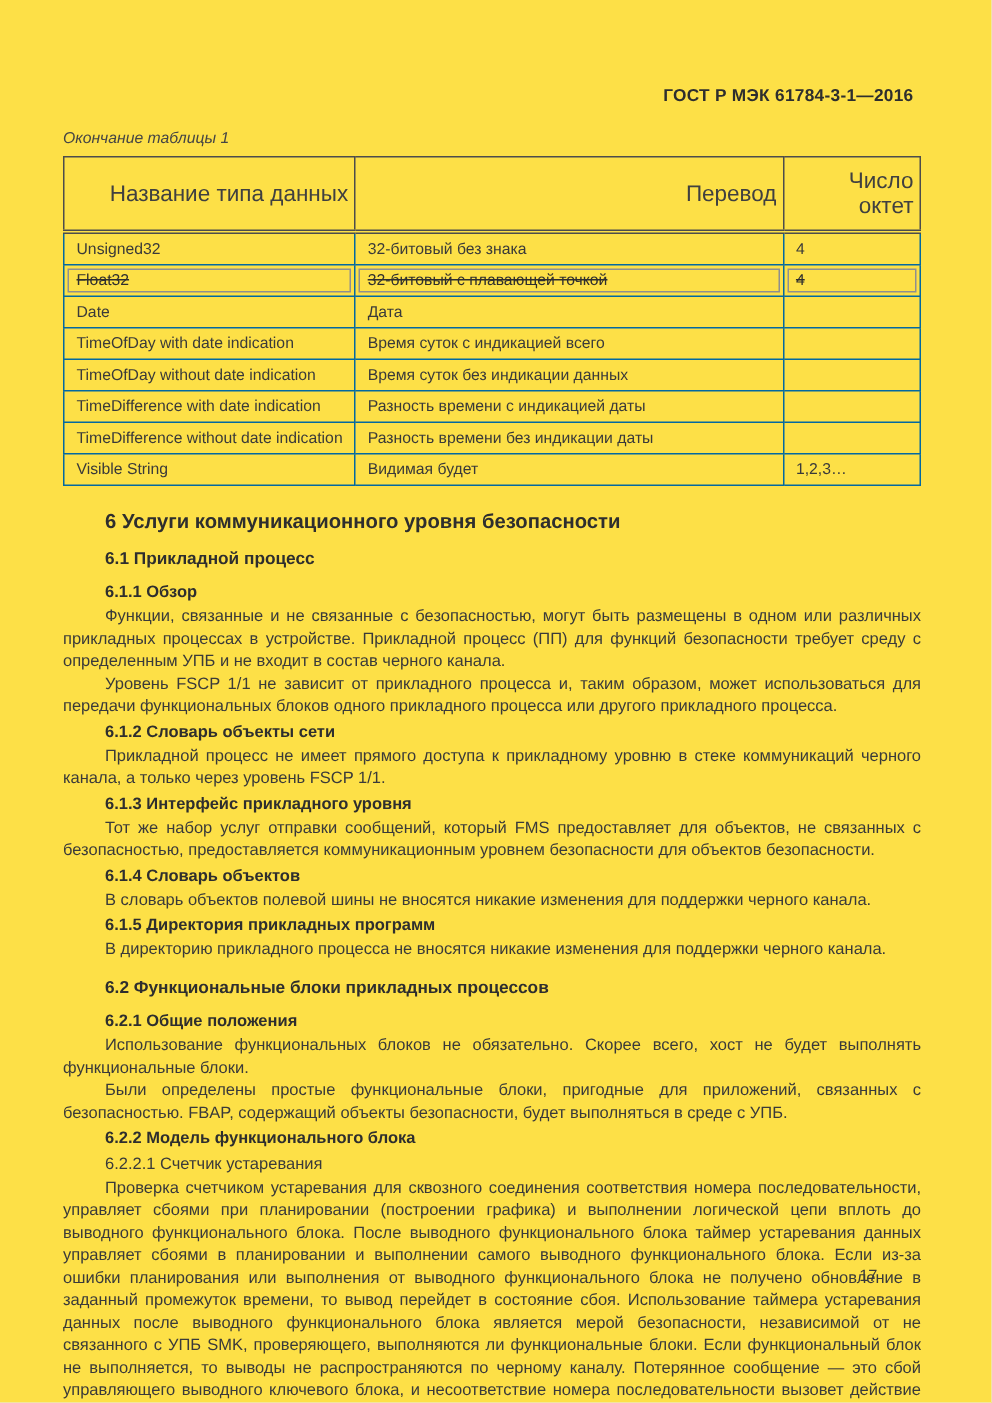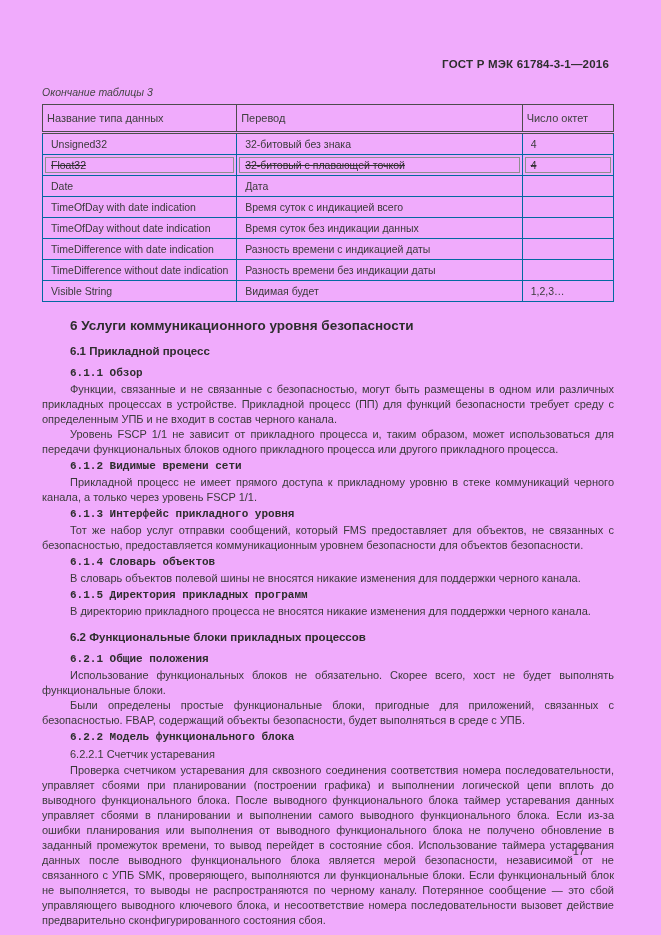--- a/index.html
+++ b/index.html
@@ -1,20 +1,20 @@
 <!DOCTYPE html>
 <html lang="ru"><head>
 <meta charset="utf-8">
 <style>
   html,body{margin:0;padding:0;background:#e9e9e7;}
   .page{
     position:relative;
     width:661px;height:935px;
     margin:0 auto;
-    background:#f0abfc;
+    background:#fde047;
     font-family:"Liberation Sans","DejaVu Sans",sans-serif;
     color:#3a3a3a;
     overflow:hidden;
     box-sizing:border-box;
   }
   .doc-header{
     position:absolute;top:58px;right:52px;
     font-size:11.5px;font-weight:bold;color:#2e2e2e;
     letter-spacing:.2px;
   }
@@ -26,21 +26,21 @@
     margin:0 0 6px 0;
   }
   table.data-table{
     width:100%;border-collapse:collapse;table-layout:fixed;
     font-size:10.5px;color:#3a3a3a;
   }
   table.data-table col.c1{width:34%;}
   table.data-table col.c2{width:50%;}
   table.data-table col.c3{width:16%;}
   table.data-table th{
-    font-weight:normal;font-size:11px;text-align:left;
+    font-weight:normal;font-size:15px;text-align:right;
     border:1px solid #4c4c4c;border-bottom:3px double #4c4c4c;
     padding:7px 4px;color:#404040;
   }
   table.data-table td{
     border:1px solid #0369a1;
     padding:3.5px 8px;height:13px;
     white-space:nowrap;overflow:hidden;
     position:relative;
   }
   tr.row-deleted td{
@@ -56,21 +56,21 @@
   .blk-h1{
     font-size:13.5px;font-weight:bold;color:#2e2e2e;
     padding-left:28px;margin:16px 0 8px 0;
   }
   .blk-h2{
     font-size:11.5px;font-weight:bold;color:#2e2e2e;
     padding-left:28px;margin:12px 0 9px 0;
   }
   .blk-h3{
     font-size:11px;font-weight:bold;color:#2e2e2e;
-    padding-left:28px;margin:2px 0 1px 0;line-height:15px;font-family:Liberation Mono, monospace;
+    padding-left:28px;margin:2px 0 1px 0;line-height:15px;
   }
   .blk-h4{
     font-size:11px;font-weight:normal;
     padding-left:28px;margin:2px 0 1px 0;line-height:15px;
   }
   .blk-p{
     font-size:11px;line-height:15px;text-align:justify;
     text-indent:28px;margin:0;
   }
   .page-number{
@@ -80,21 +80,21 @@
 </style>
 </head>
 <body>
 
 <div class="page">
 
   <div class="doc-header">ГОСТ Р МЭК 61784-3-1—2016</div>
 
   <div class="content">
 
-    <p class="table-caption">Окончание таблицы 3</p>
+    <p class="table-caption">Окончание таблицы 1</p>
 
     <table class="data-table">
       <colgroup>
           <col class="c1">
           <col class="c2">
           <col class="c3">
         </colgroup>
       <thead>
         <tr>
           <th>Название типа данных</th>
@@ -145,21 +145,21 @@
           </tr>
         </tbody>
     </table>
 
     <div class="body-blocks">
         <div class="blk blk-h1">6  Услуги коммуникационного уровня безопасности</div>
         <div class="blk blk-h2">6.1  Прикладной процесс</div>
         <div class="blk blk-h3">6.1.1  Обзор</div>
         <p class="blk blk-p">Функции, связанные и не связанные с безопасностью, могут быть размещены в одном или различных прикладных процессах в устройстве. Прикладной процесс (ПП) для функций безопасности требует среду с определенным УПБ и не входит в состав черного канала.</p>
         <p class="blk blk-p">Уровень FSCP 1/1 не зависит от прикладного процесса и, таким образом, может использоваться для передачи функциональных блоков одного прикладного процесса или другого прикладного процесса.</p>
-        <div class="blk blk-h3">6.1.2  Видимые времени сети</div>
+        <div class="blk blk-h3">6.1.2  Словарь объекты сети</div>
         <p class="blk blk-p">Прикладной процесс не имеет прямого доступа к прикладному уровню в стеке коммуникаций черного канала, а только через уровень FSCP 1/1.</p>
         <div class="blk blk-h3">6.1.3  Интерфейс прикладного уровня</div>
         <p class="blk blk-p">Тот же набор услуг отправки сообщений, который FMS предоставляет для объектов, не связанных с безопасностью, предоставляется коммуникационным уровнем безопасности для объектов безопасности.</p>
         <div class="blk blk-h3">6.1.4  Словарь объектов</div>
         <p class="blk blk-p">В словарь объектов полевой шины не вносятся никакие изменения для поддержки черного канала.</p>
         <div class="blk blk-h3">6.1.5  Директория прикладных программ</div>
         <p class="blk blk-p">В директорию прикладного процесса не вносятся никакие изменения для поддержки черного канала.</p>
         <div class="blk blk-h2">6.2  Функциональные блоки прикладных процессов</div>
         <div class="blk blk-h3">6.2.1  Общие положения</div>
         <p class="blk blk-p">Использование функциональных блоков не обязательно. Скорее всего, хост не будет выполнять функциональные блоки.</p>

